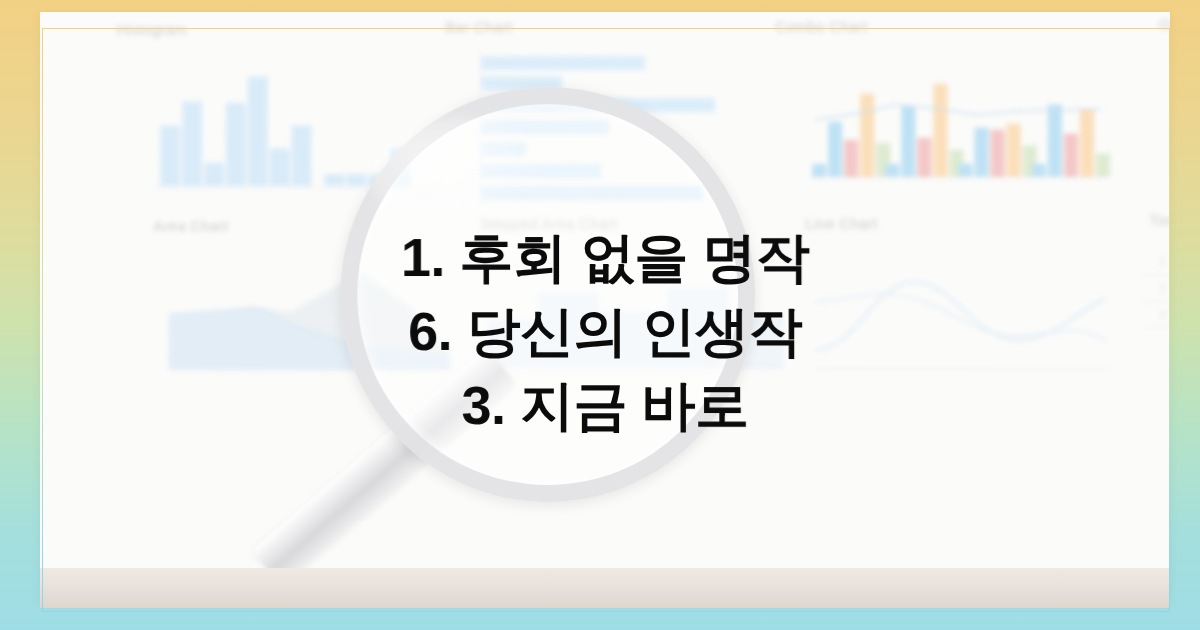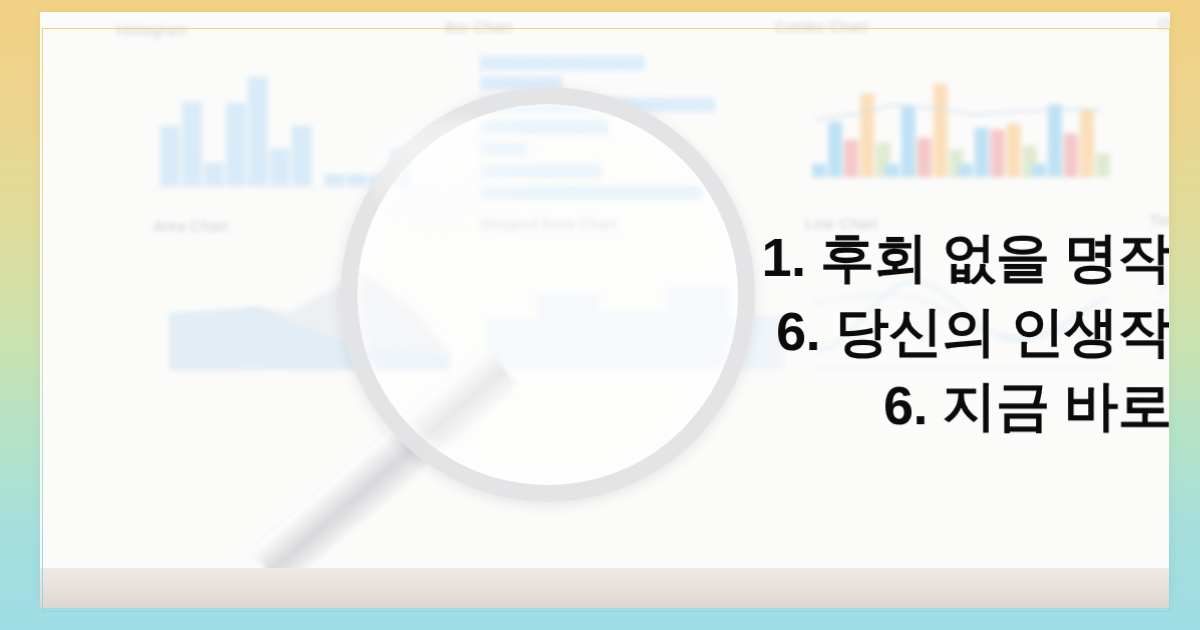--- a/index.html
+++ b/index.html
@@ -129,21 +129,21 @@
     position:absolute;
     left:0; right:0; top:208px;
     text-align:center;
     color:#0b0b0b;
     font-weight:bold;
     font-size:54px;
     line-height:74px;
     letter-spacing:-0.5px;
     text-shadow:0 1px 0 rgba(255,255,255,.35);
   }
-  #headline .ln{ display:block; white-space:pre;text-align:right; }
+  #headline .ln{ display:block; white-space:pre; }
 </style>
 </head>
 <body>
 
 <div id="frame">
 
   <div id="card">
     <div id="cardInner">
 
       <div id="dash">
@@ -255,21 +255,21 @@
 
       <div id="mag">
         <div id="magHandle"></div>
         <div id="magRing"></div>
         <div id="magGlare"></div>
       </div>
 
       <div id="headline">
         <span class="ln">1. 후회 없을 명작</span>
         <span class="ln">6. 당신의 인생작</span>
-        <span class="ln">6. 지금 바로</span>
+        <span class="ln">3. 지금 바로</span>
       </div>
 
     </div>
   </div>
 
   <div id="cardLip"></div>
 
   <div id="innerBorder"></div>
 
 </div>

